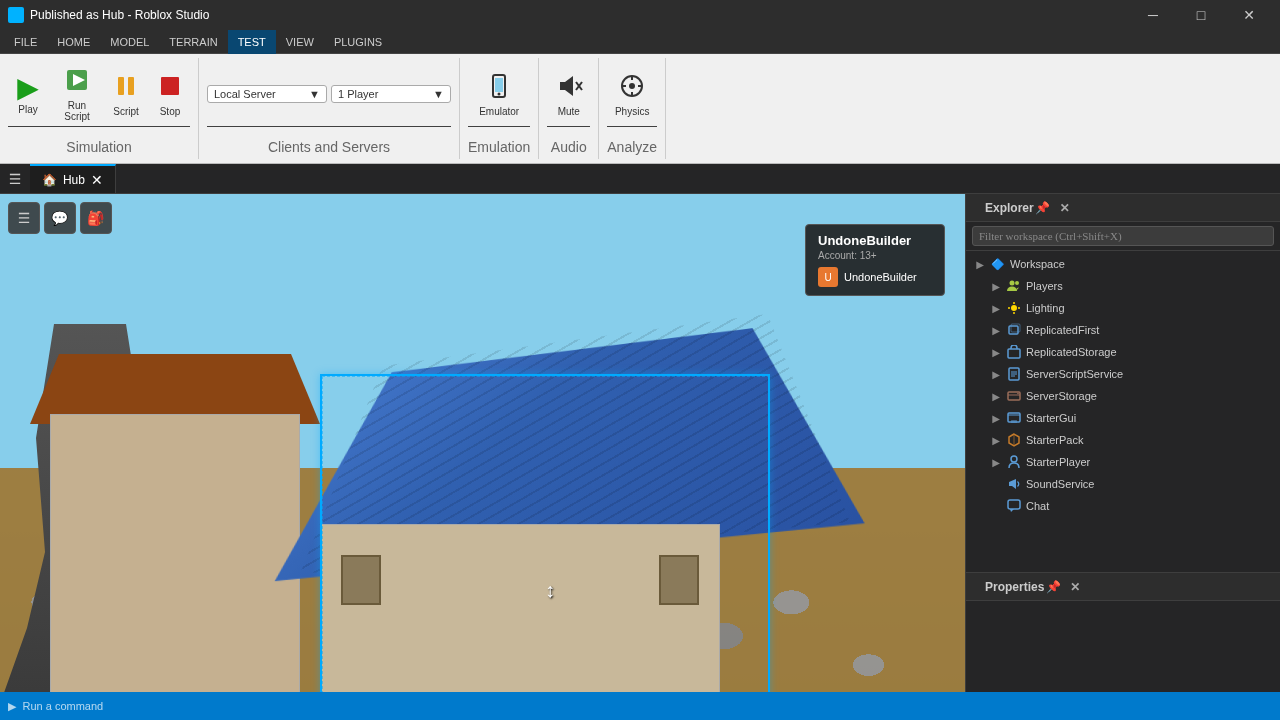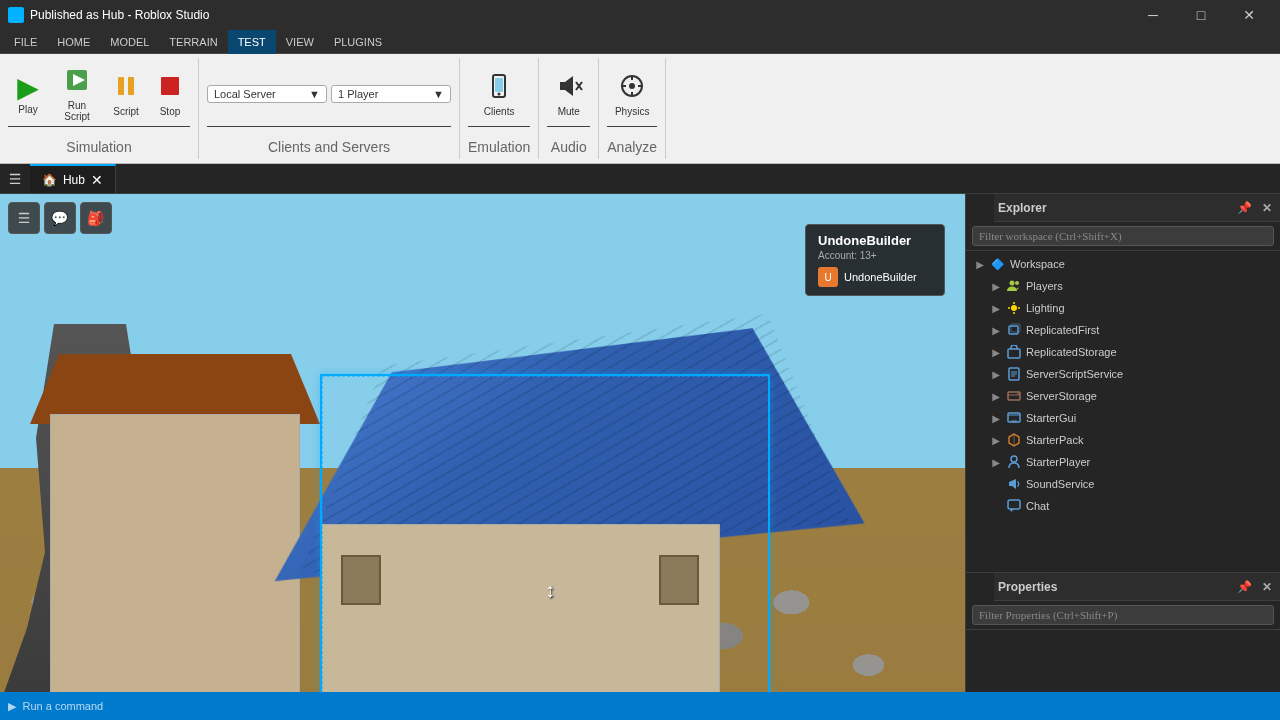--- a/index.html
+++ b/index.html
@@ -347,27 +347,26 @@
       border-left: 1px solid #3e3e3e;
       display: flex;
       flex-direction: column;
     }
 
     .panel-header {
       height: 28px;
       background: #2d2d2d;
       display: flex;
       align-items: center;
-      justify-content: space-between;
-      padding: 0 4px;
+      justify-content: flex-start;
+      padding: 0 19px;
       border-bottom: 1px solid #3e3e3e;
       font-size: 12px;
       font-weight: bold;
       color: #ccc;
-      margin-left: 28px;
     }
     .panel-header .header-btns { display: flex; gap: 4px; }
     .panel-header .header-btn {
       width: 18px; height: 18px;
       display: flex; align-items: center; justify-content: center;
       cursor: pointer; color: #aaa; font-size: 12px;
     }
 
     .panel-search {
       padding: 4px 6px;
@@ -550,21 +549,21 @@
   <div class="ribbon-group">
     <div class="ribbon-btns">
       <div class="ribbon-btn">
         <div class="icon">
           <svg width="28" height="28" viewBox="0 0 28 28">
             <rect x="8" y="3" width="12" height="22" rx="2" fill="none" stroke="#333" stroke-width="2"></rect>
             <rect x="10" y="6" width="8" height="14" fill="#87ceeb"></rect>
             <circle cx="14" cy="22" r="1.5" fill="#333"></circle>
           </svg>
         </div>
-        <div class="label">Clients</div>
+        <div class="label">Emulator</div>
       </div>
     </div>
     <div class="ribbon-group-label">Emulation</div>
   </div>
 
   <div class="ribbon-group">
     <div class="ribbon-btns">
       <div class="ribbon-btn">
         <div class="icon">
           <svg width="28" height="28" viewBox="0 0 28 28">
@@ -796,23 +795,20 @@
     </div>
 
     <div class="properties-panel">
       <div class="panel-header">
         <span>Properties</span>
         <div class="header-btns">
           <span class="header-btn">📌</span>
           <span class="header-btn">✕</span>
         </div>
       </div>
-      <div class="panel-search">
-        <input type="text" placeholder="Filter Properties (Ctrl+Shift+P)" style="">
-      </div>
     </div>
   </div>
 </div>
 
 <div id="status-bar">
   <span style="margin-right:6px; opacity:0.7;">▶</span>
   <input type="text" placeholder="Run a command" style="">
 </div>
 
 </body></html>

